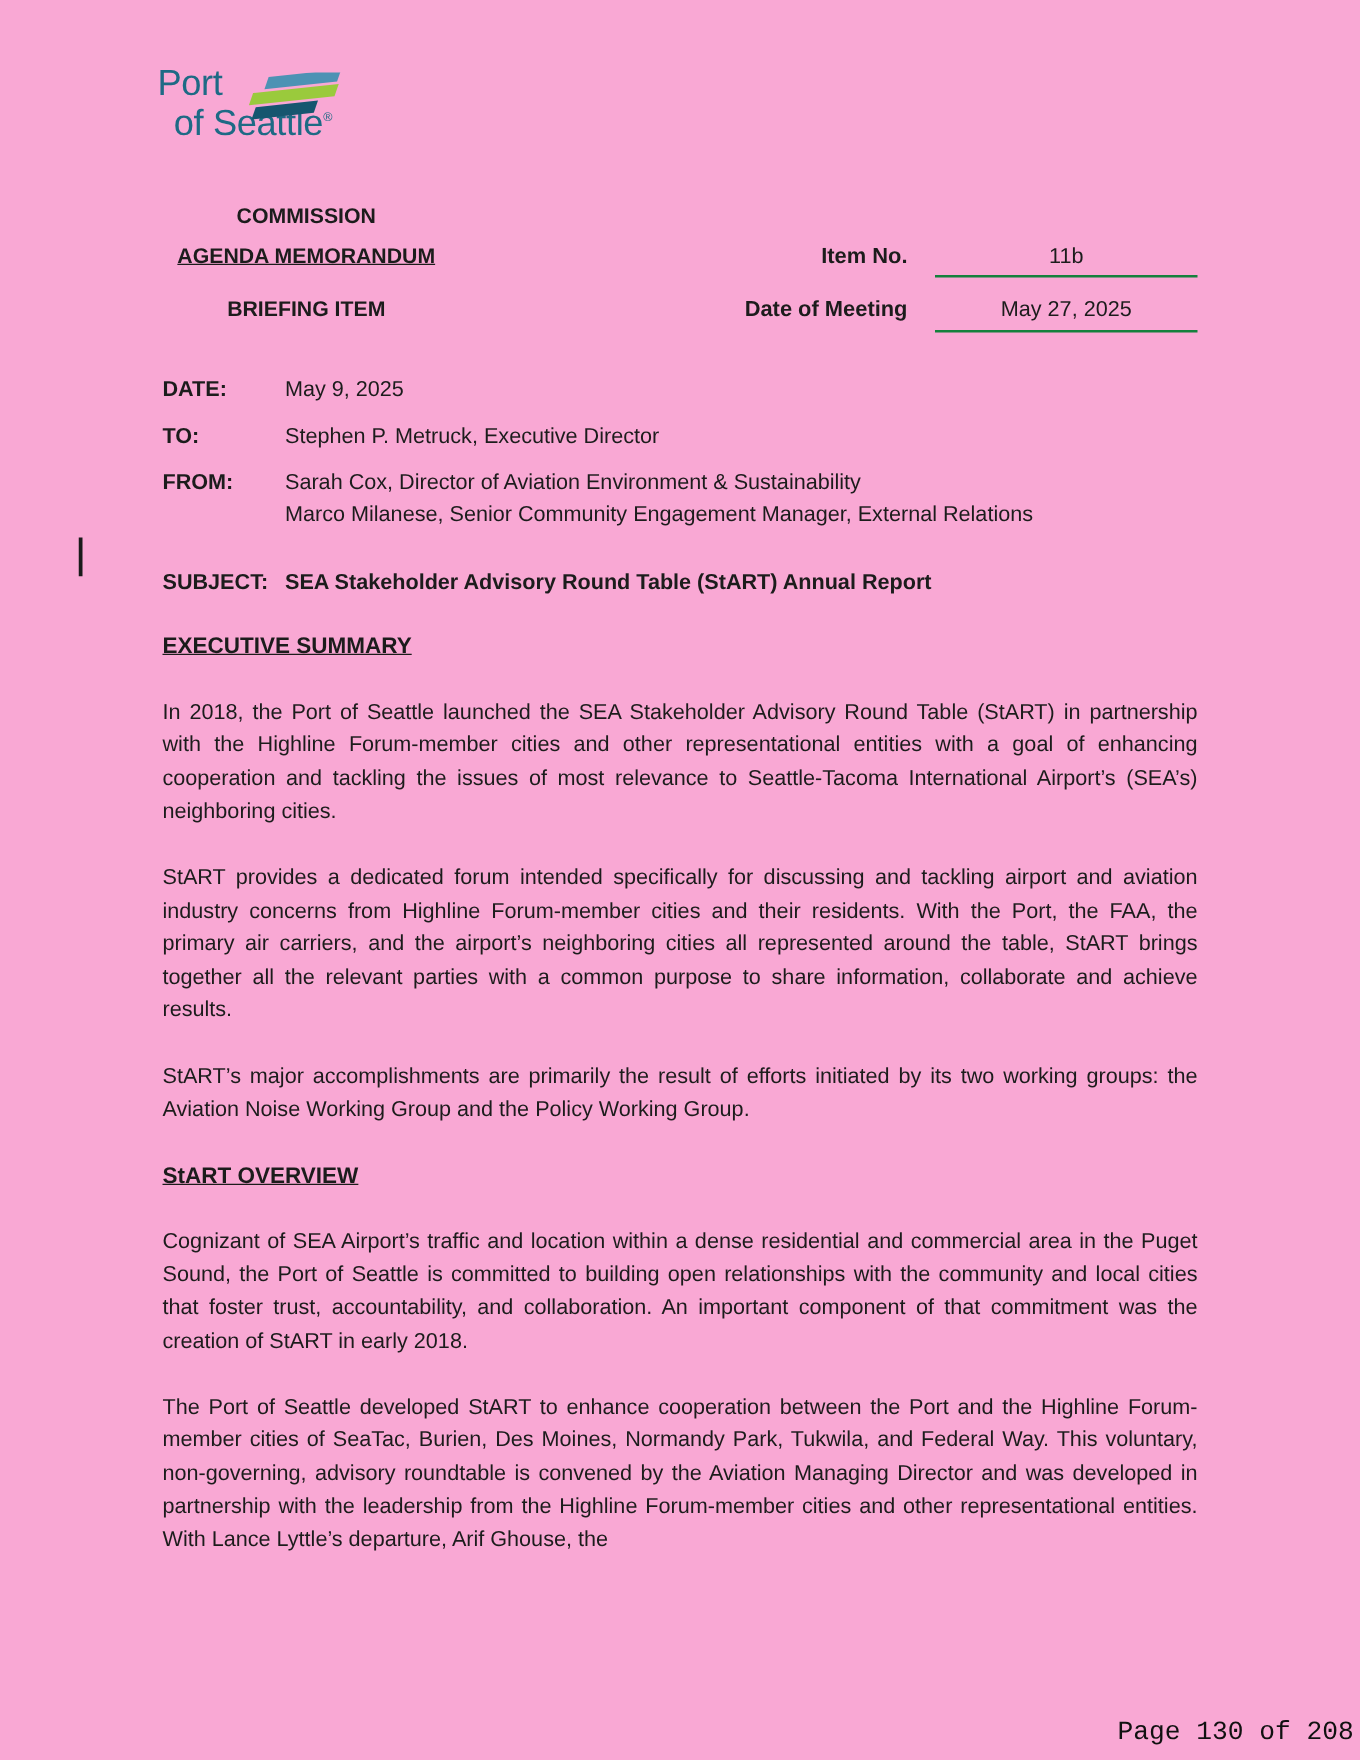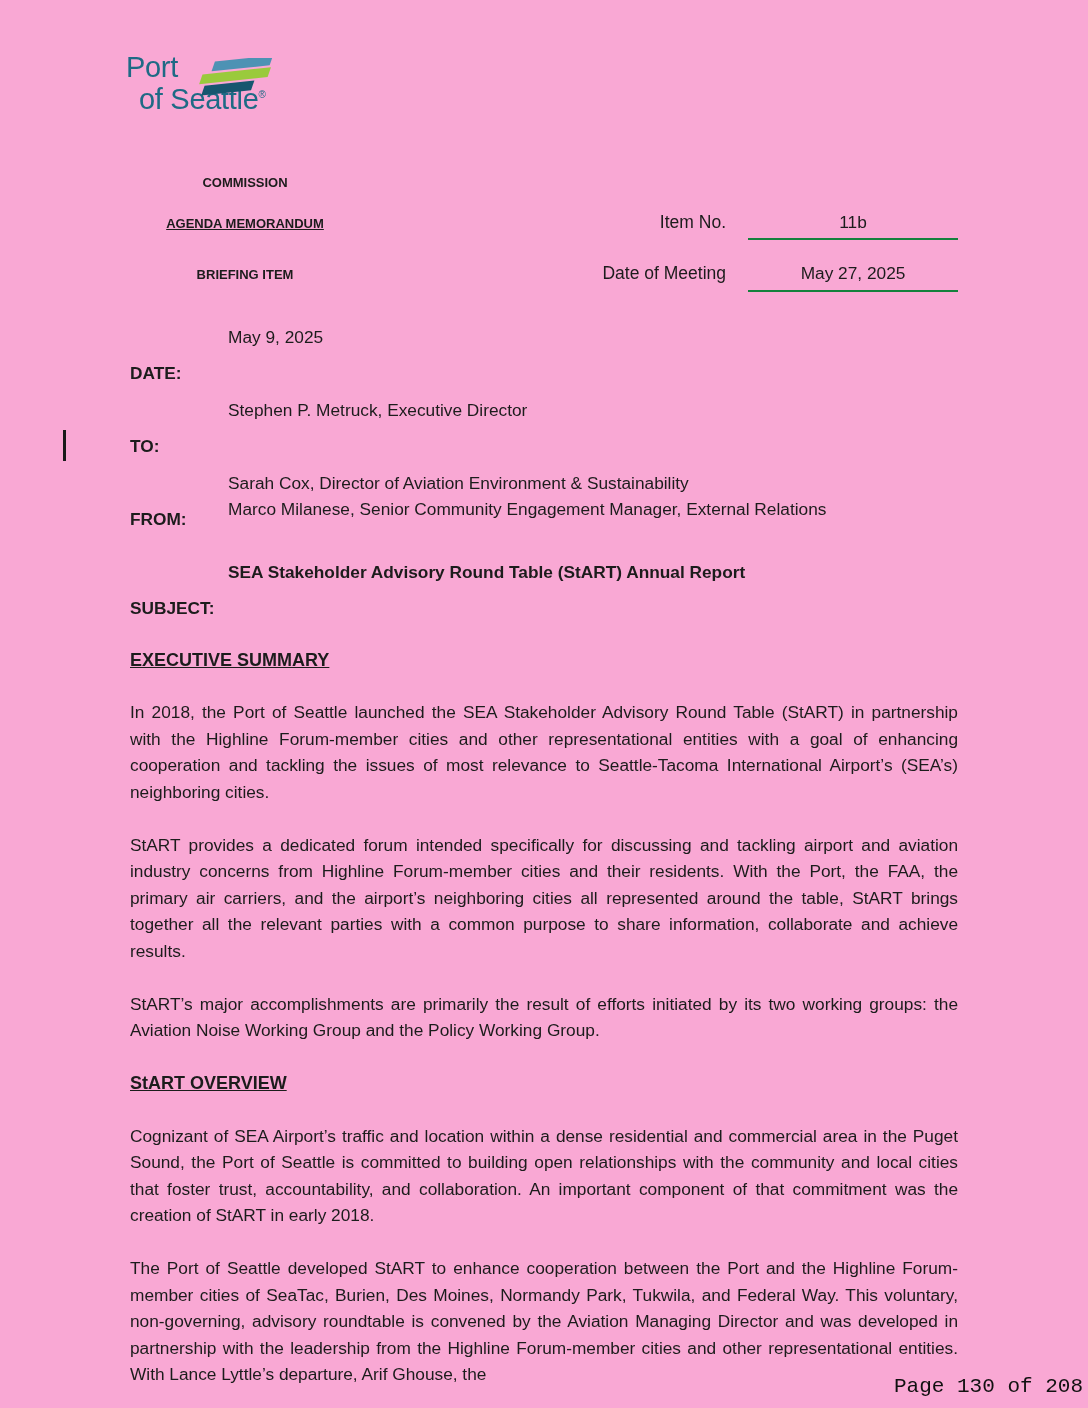--- a/index.html
+++ b/index.html
@@ -19,35 +19,35 @@
   .logo-line2 { font-size:29px; line-height:27px; margin-left:13px; letter-spacing:-0.3px; }
   .logo sup { font-size:10px; }
   .swoosh { position:absolute; left:54px; top:4px; }
 
   
   .content { position:absolute; left:130px; top:160px; width:828px; font-size:17.3px; line-height:26.5px; }
   .u { text-decoration:underline; }
 
   
   .mh-row { display:flex; align-items:baseline; }
-  .mh-left { width:230px; text-align:center; font-weight:bold; font-size:13px; flex:none;margin-top:10px; }
+  .mh-left { width:230px; text-align:center; font-weight:bold; font-size:17px; flex:none; }
   .mh-flex { flex:1; }
-  .mh-label { font-weight:normal; font-size:17.5px; }
+  .mh-label { font-weight:bold; font-size:17.5px; }
   .mh-field {
     width:210px; flex:none; margin-left:22px;
     text-align:center; padding-bottom:3px;
     border-bottom:2px solid #15803d;
   }
   .mh-row + .mh-row { margin-top:4px; }
   .mh-row.third { margin-top:12px; }
 
   
   .meta { margin-top:32px; }
   .meta-row { display:flex; margin-bottom:10.5px; }
-  .meta-label { width:98px; flex:none; font-weight:bold;margin-top:36px; }
+  .meta-label { width:98px; flex:none; font-weight:bold; }
   .meta-value { flex:1; }
 
   .subject-row { display:flex; margin-top:27px; font-weight:bold; }
   .subject-row .meta-label { font-weight:bold; }
 
   
   h2 {
     font-size:18px; font-weight:bold; text-decoration:underline;
     margin:25px 0 26px 0; line-height:26.5px;
   }

